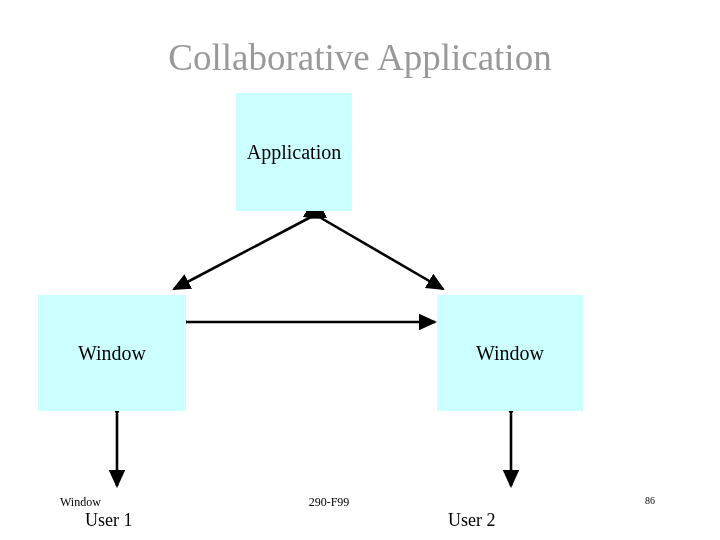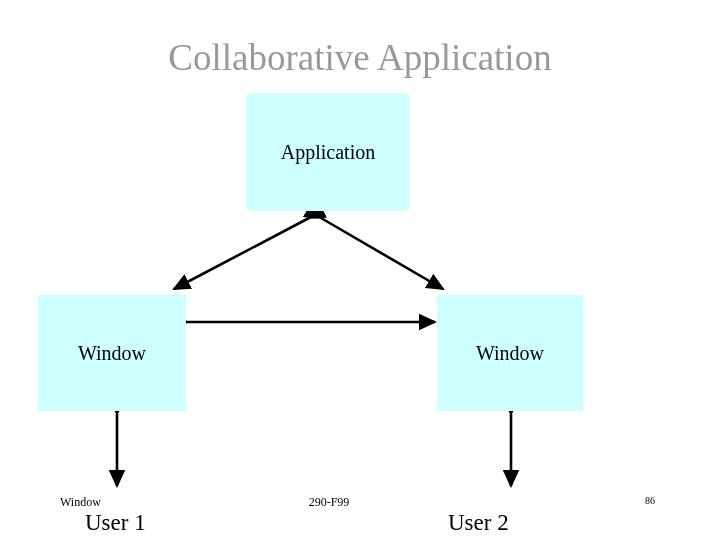--- a/index.html
+++ b/index.html
@@ -41,25 +41,24 @@
     background: #ccffff;
     display: flex;
     align-items: center;
     justify-content: center;
     font-family: "Liberation Serif", serif;
     font-size: 20px;
     color: #000000;
     line-height: 1;
   }
   #box-application {
-    left: 246px;
+    left: 236px;
     top: 93px;
-    width: 164px;
+    width: 116px;
     height: 118px;
-    border-radius: 6px;
   }
   #box-window-left {
     left: 38px;
     top: 295px;
     width: 148px;
     height: 116px;
   }
   #box-window-right {
     left: 437px;
     top: 295px;
@@ -76,21 +75,21 @@
     left: 0;
     top: 0;
     width: 720px;
     height: 540px;
   }
 
   
   .user-label {
     position: absolute;
     font-family: "Liberation Serif", serif;
-    font-size: 23px;
+    font-size: 18px;
     color: #000000;
     white-space: nowrap;
     line-height: 1;
   }
   #user-1-label {
     left: 85px;
     top: 511px;
   }
   #user-2-label {
     left: 448px;

